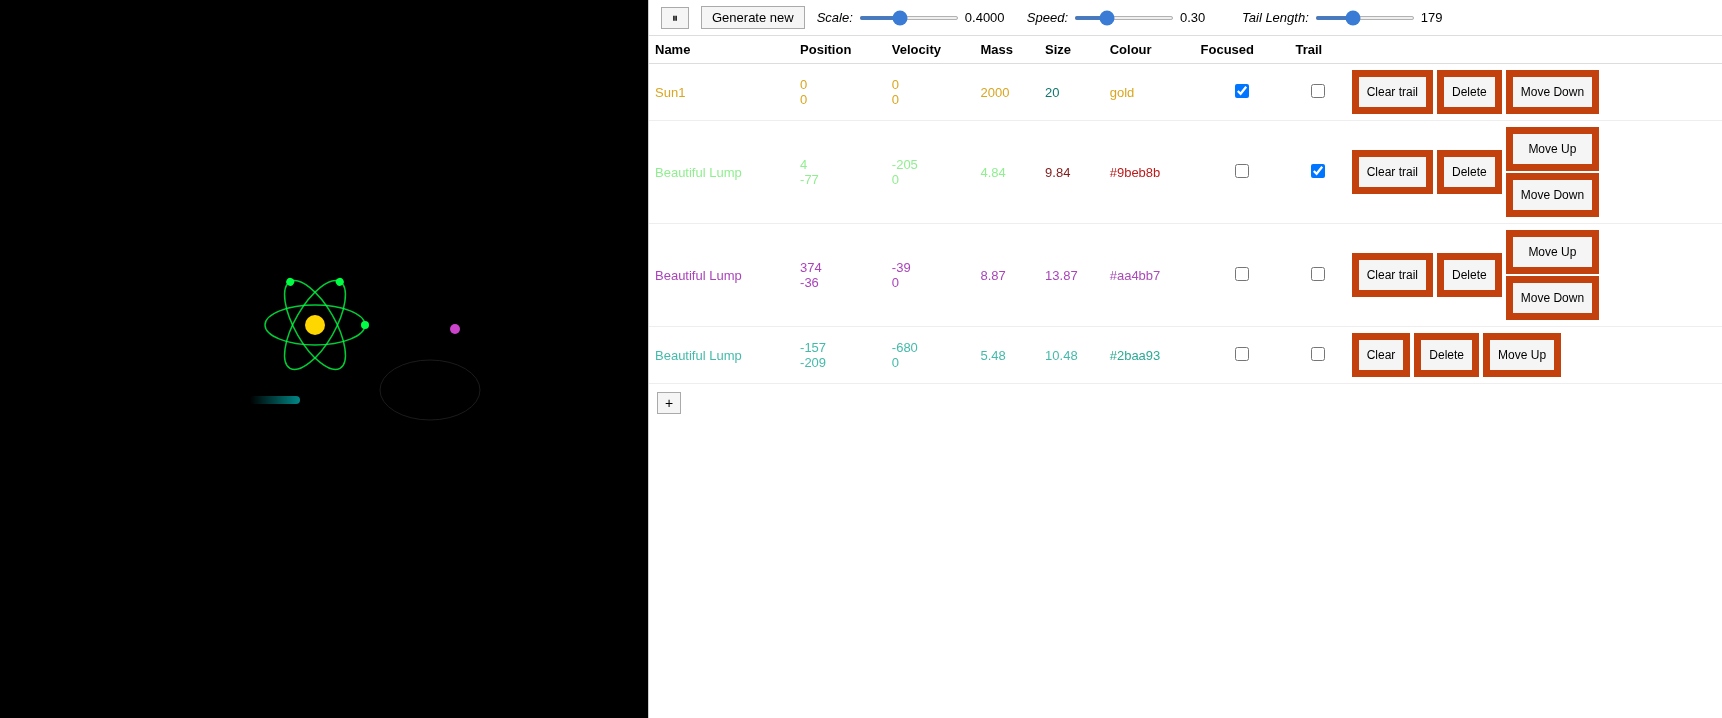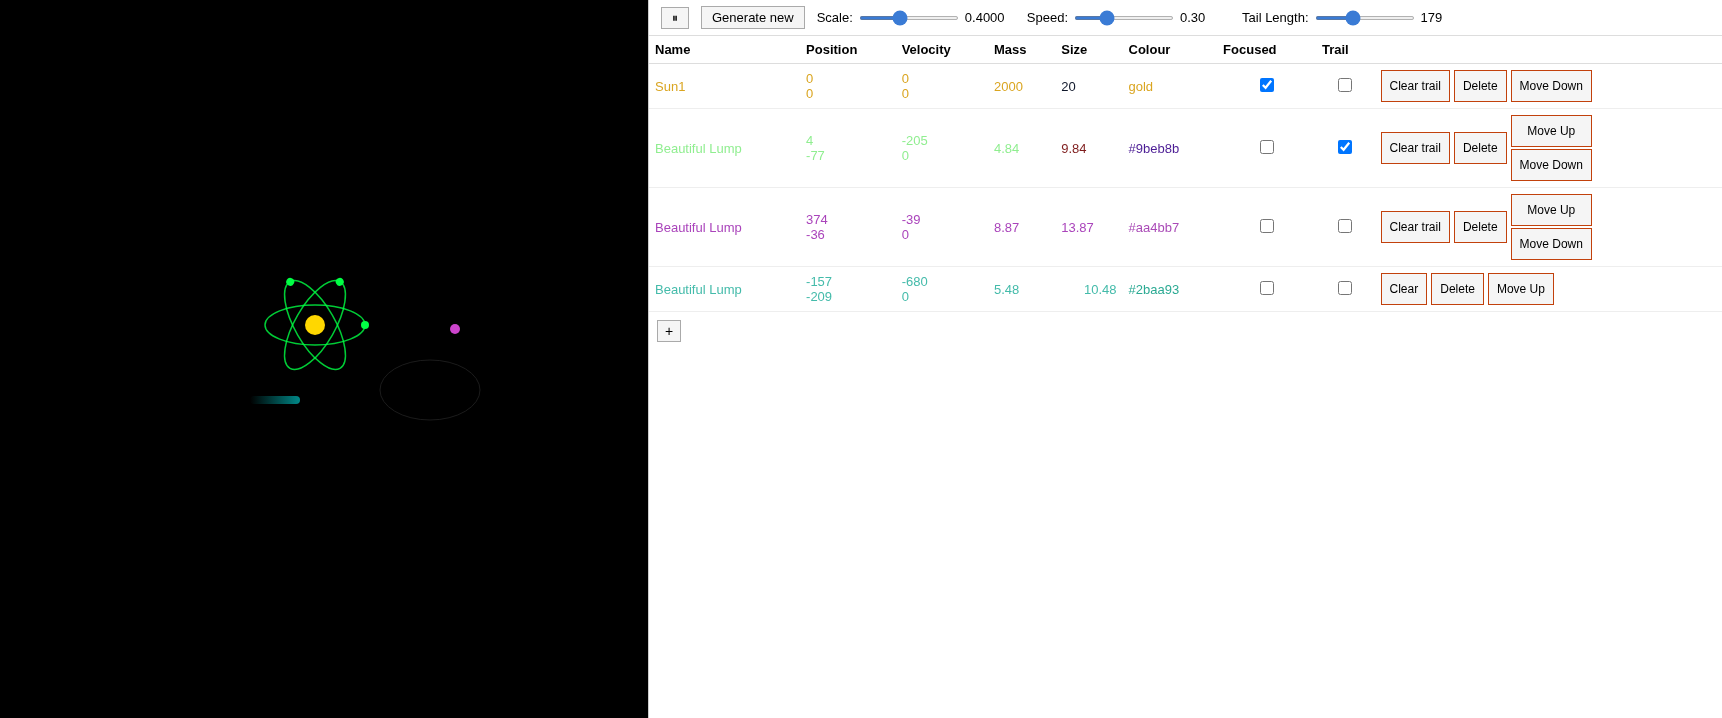--- a/index.html
+++ b/index.html
@@ -64,20 +64,21 @@
 
     .top-bar-group {
       display: flex;
       align-items: center;
       gap: 6px;
     }
 
     .top-bar-label {
       font-size: 13px;
       color: #000;
+      font-style: italic;
     }
 
     .top-bar-value {
       font-size: 13px;
       color: #000;
       min-width: 50px;
     }
 
     input[type=range] {
       width: 100px;
@@ -146,21 +147,21 @@
     .trail-cell {
       min-width: 30px;
       text-align: center;
     }
 
     .action-btn {
       padding: 8px 8px;
       font-size: 12px;
       cursor: pointer;
       background: #f5f5f5;
-      border: 1px solid #c2410c;
+      border: 7px solid #c2410c;
       white-space: nowrap;
     }
 
     .move-col {
       display: flex;
       flex-direction: column;
       gap: 2px;
     }
 
     
@@ -276,21 +277,21 @@
           <td class="name-cell" style="color: rgb(218, 165, 32);">Sun1</td>
           <td class="position-cell">
             <span class="coord-line" style="color:#DAA520">0</span>
             <span class="coord-line" style="color:#DAA520">0</span>
           </td>
           <td class="velocity-cell">
             <span class="coord-line" style="color:#DAA520">0</span>
             <span class="coord-line" style="color:#DAA520">0</span>
           </td>
           <td class="mass-cell" style="color: rgb(218, 165, 32);">2000</td>
-          <td class="size-cell" style="color: #0f172a;">20</td>
+          <td class="size-cell" style="color: #0f766e;">20</td>
           <td class="colour-cell" style="color: rgb(218, 165, 32);">gold</td>
           <td class="focused-cell"><input type="checkbox" checked="" style=""></td>
           <td class="trail-cell"><input type="checkbox" style=""></td>
           <td style="min-width: 230px;">
             <div style="display: flex; align-items: center; gap: 4px; flex-wrap: wrap;">
               <button class="action-btn">Clear trail</button>
               <button class="action-btn">Delete</button>
               <div class="move-col">
                 <button class="action-btn">Move Down</button>
               </div>
@@ -302,21 +303,21 @@
           <td class="position-cell">
             <span class="coord-line" style="color:#90EE90">4</span>
             <span class="coord-line" style="color:#90EE90">-77</span>
           </td>
           <td class="velocity-cell">
             <span class="coord-line" style="color:#90EE90">-205</span>
             <span class="coord-line" style="color:#90EE90">0</span>
           </td>
           <td class="mass-cell" style="color: rgb(144, 238, 144);">4.84</td>
           <td class="size-cell" style="color: #7f1d1d; margin-top: 45px;">9.84</td>
-          <td class="colour-cell" style="color: #4c1d95;">#9beb8b</td>
+          <td class="colour-cell" style="color: #b91c1c;">#9beb8b</td>
           <td class="focused-cell"><input type="checkbox" style=""></td>
           <td class="trail-cell"><input type="checkbox" checked="" style=""></td>
           <td style="min-width: 230px;">
             <div style="display: flex; align-items: center; gap: 4px; flex-wrap: wrap;">
               <button class="action-btn">Clear trail</button>
               <button class="action-btn">Delete</button>
               <div class="move-col">
                 <button class="action-btn">Move Up</button>
                 <button class="action-btn">Move Down</button>
               </div>
@@ -353,21 +354,21 @@
           <td class="name-cell" style="color: rgb(68, 187, 170);">Beautiful Lump</td>
           <td class="position-cell">
             <span class="coord-line" style="color:#44BBAA">-157</span>
             <span class="coord-line" style="color:#44BBAA">-209</span>
           </td>
           <td class="velocity-cell">
             <span class="coord-line" style="color:#44BBAA">-680</span>
             <span class="coord-line" style="color:#44BBAA">0</span>
           </td>
           <td class="mass-cell" style="color: rgb(68, 187, 170);">5.48</td>
-          <td class="size-cell" style="color: rgb(68, 187, 170); text-align: right;">10.48</td>
+          <td class="size-cell" style="color: rgb(68, 187, 170);">10.48</td>
           <td class="colour-cell" style="color: rgb(43, 170, 147);">#2baa93</td>
           <td class="focused-cell"><input type="checkbox" style=""></td>
           <td class="trail-cell"><input type="checkbox" style=""></td>
           <td style="min-width: 230px;">
             <div style="display: flex; align-items: center; gap: 4px; flex-wrap: wrap;">
               <button class="action-btn">Clear</button>
               <button class="action-btn">Delete</button>
               <div class="move-col">
                 <button class="action-btn">Move Up</button>
               </div>

